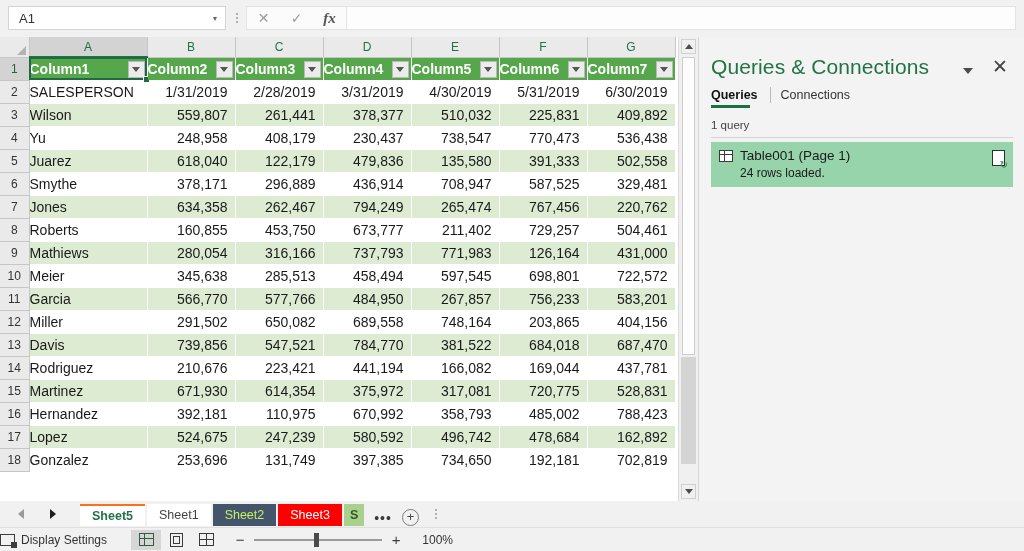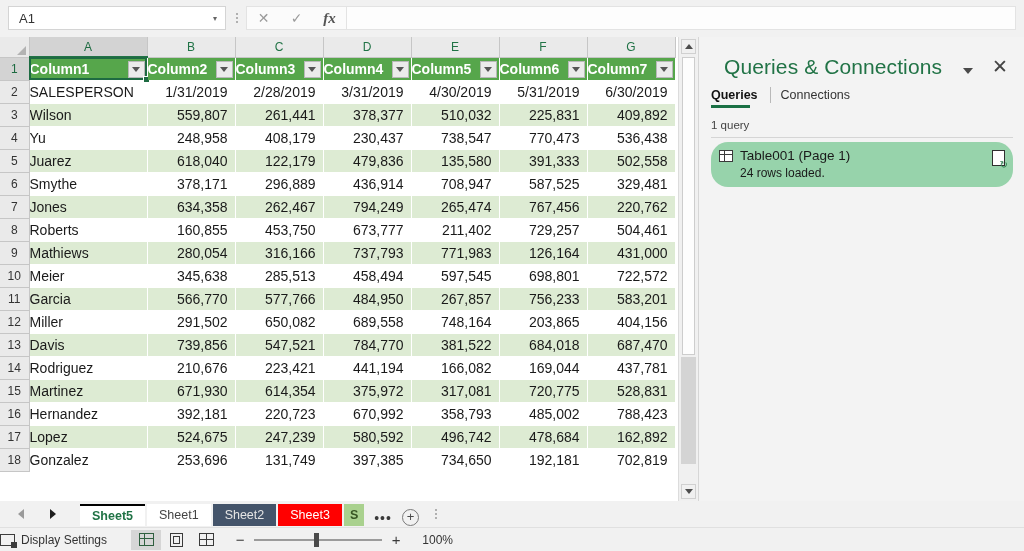--- a/index.html
+++ b/index.html
@@ -127,21 +127,21 @@
   .v-track-lower {
     position: absolute; left: 2px; top: 320px; width: 15px; height: 107px; background: #d4d4d4;
   }
 
   
   .qpanel {
     position: absolute; left: 698px; top: 37px; width: 326px; height: 464px;
     background: #f3f3f3; border-left: 1px solid #d6d6d6;
   }
   .qp-title {
-    position: absolute; left: 25px; top: 18px;
+    position: absolute; left: 12px; top: 18px;
     font-size: 21px; color: #217346; font-weight: 400; letter-spacing: 0.1px;
   }
   .qp-caret {
     position: absolute; right: 48px; top: 26px; width: 16px; height: 16px;
     display: flex; align-items: center; justify-content: center;
   }
   .qp-caret::after { content:""; border-left:5px solid transparent; border-right:5px solid transparent; border-top:6px solid #4a4a4a; }
   .qp-close {
     position: absolute; right: 14px; top: 20px; width: 20px; height: 20px;
     font-size: 19px; color: #444; line-height: 18px; text-align: center;
@@ -153,21 +153,21 @@
   .qp-tab.active::after {
     content: ""; position: absolute; left: 0; bottom: 0; width: 39px; height: 3px; background: #1a7044;
   }
   .qp-tab-sep { width:1px; height:16px; background:#b9b9b9; margin: 0 10px 6px 0; }
   .qp-count {
     position: absolute; left: 12px; top: 82px; font-size: 11.5px; color: #444;
   }
   .qp-divider { position: absolute; left: 12px; top: 100px; width: 302px; height: 1px; background: #d5d5d5; }
   .qp-item {
     position: absolute; left: 12px; top: 105px; width: 302px; height: 45px;
-    background: #97d3ab; padding: 6px 8px 0 8px; border-radius: 17px;
+    background: #97d3ab; padding: 6px 8px 0 8px;
   }
   .qp-item-row1 { display: flex; align-items: center; gap: 7px; }
   .qp-item-name { font-size: 13.5px; color: #1a1a1a; }
   .qp-item-sub { font-size: 12px; color: #1a1a1a; margin-left: 21px; margin-top: 3px; }
   .tbl-icon { width: 14px; height: 12px; border: 1.4px solid #3a3a3a; position: relative; background:#fff; }
   .tbl-icon::before { content:""; position:absolute; left:0; right:0; top:3px; height:1.2px; background:#3a3a3a; }
   .tbl-icon::after  { content:""; position:absolute; top:0; bottom:0; left:4.3px; width:1.2px; background:#3a3a3a; }
   .refresh-doc {
     position: absolute; right: 8px; top: 8px; width: 13px; height: 16px;
     border: 1.4px solid #2f2f2f; background: #fff;
@@ -183,23 +183,23 @@
   }
   .nav-arrows { display: flex; align-items: center; margin-left: 16px; gap: 22px; }
   .nav-arrow { width: 10px; height: 12px; display: flex; align-items: center; justify-content: center; }
   .nav-arrow.left::after { content:""; border-top:5px solid transparent; border-bottom:5px solid transparent; border-right:6px solid #9a9a9a; }
   .nav-arrow.right::after { content:""; border-top:5px solid transparent; border-bottom:5px solid transparent; border-left:6px solid #1d1d1d; }
   .tabs { display: flex; align-items: flex-end; height: 24px; margin-left: 22px; }
   .tab {
     height: 22px; display: flex; align-items: center; padding: 0 12px;
     font-size: 12.5px; color: #444; background: #e6e6e6; margin-right: 2px;
   }
-  .tab.active { background: #ffffff; color: #217346; font-weight: bold; border-top: 2px solid #000000; }
+  .tab.active { background: #ffffff; color: #217346; font-weight: bold; border-top: 2px solid #f97316; }
   .tab.plain { background: #ffffff; color: #444; }
-  .tab.blue { background: #44546a; color: #e5e5e5; }
+  .tab.blue { background: #44546a; color: #bef264; }
   .tab.red { background: #ff0000; color: #ffffff; }
   .tab.green-part { background: #a9d18e; color: #375623; font-weight: bold; padding: 0 6px; }
   .tab-ellipsis { font-size: 14px; color: #3a3a3a; margin: 0 8px; letter-spacing: 1px; }
   .add-sheet {
     width: 17px; height: 17px; border: 1.4px solid #7a7a7a; border-radius: 50%;
     color: #4a4a4a; font-size: 13px; line-height: 14px; text-align: center; margin-left: 2px;
   }
   .tabbar .grip2 { margin-left: 10px; }
 
   
@@ -436,21 +436,21 @@
             <td class="cell num">614,354</td>
             <td class="cell num">375,972</td>
             <td class="cell num">317,081</td>
             <td class="cell num">720,775</td>
             <td class="cell num">528,831</td>
           </tr>
           <tr class="band-odd">
             <td class="rowhdr">16</td>
             <td class="cell txt">Hernandez</td>
             <td class="cell num">392,181</td>
-            <td class="cell num">220,723</td>
+            <td class="cell num">110,975</td>
             <td class="cell num">670,992</td>
             <td class="cell num">358,793</td>
             <td class="cell num">485,002</td>
             <td class="cell num">788,423</td>
           </tr>
           <tr class="band-even">
             <td class="rowhdr">17</td>
             <td class="cell txt">Lopez</td>
             <td class="cell num">524,675</td>
             <td class="cell num">247,239</td>

